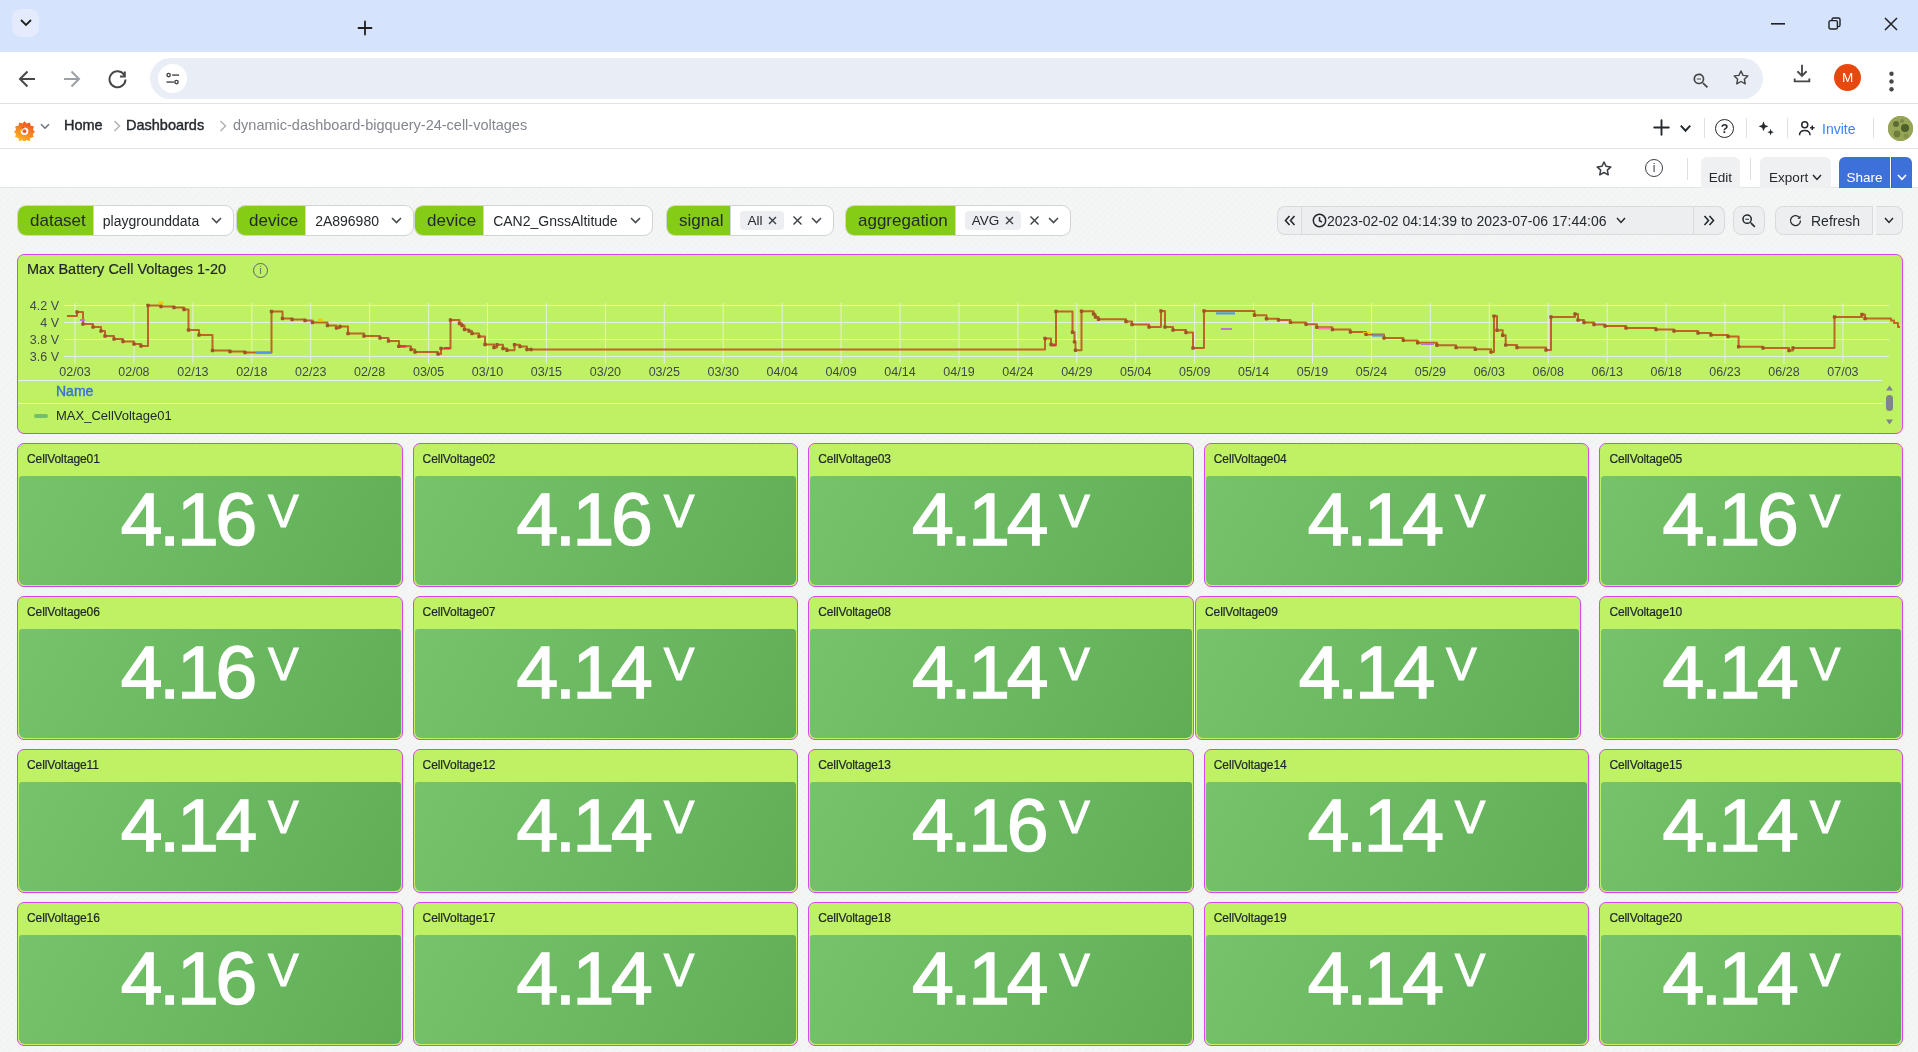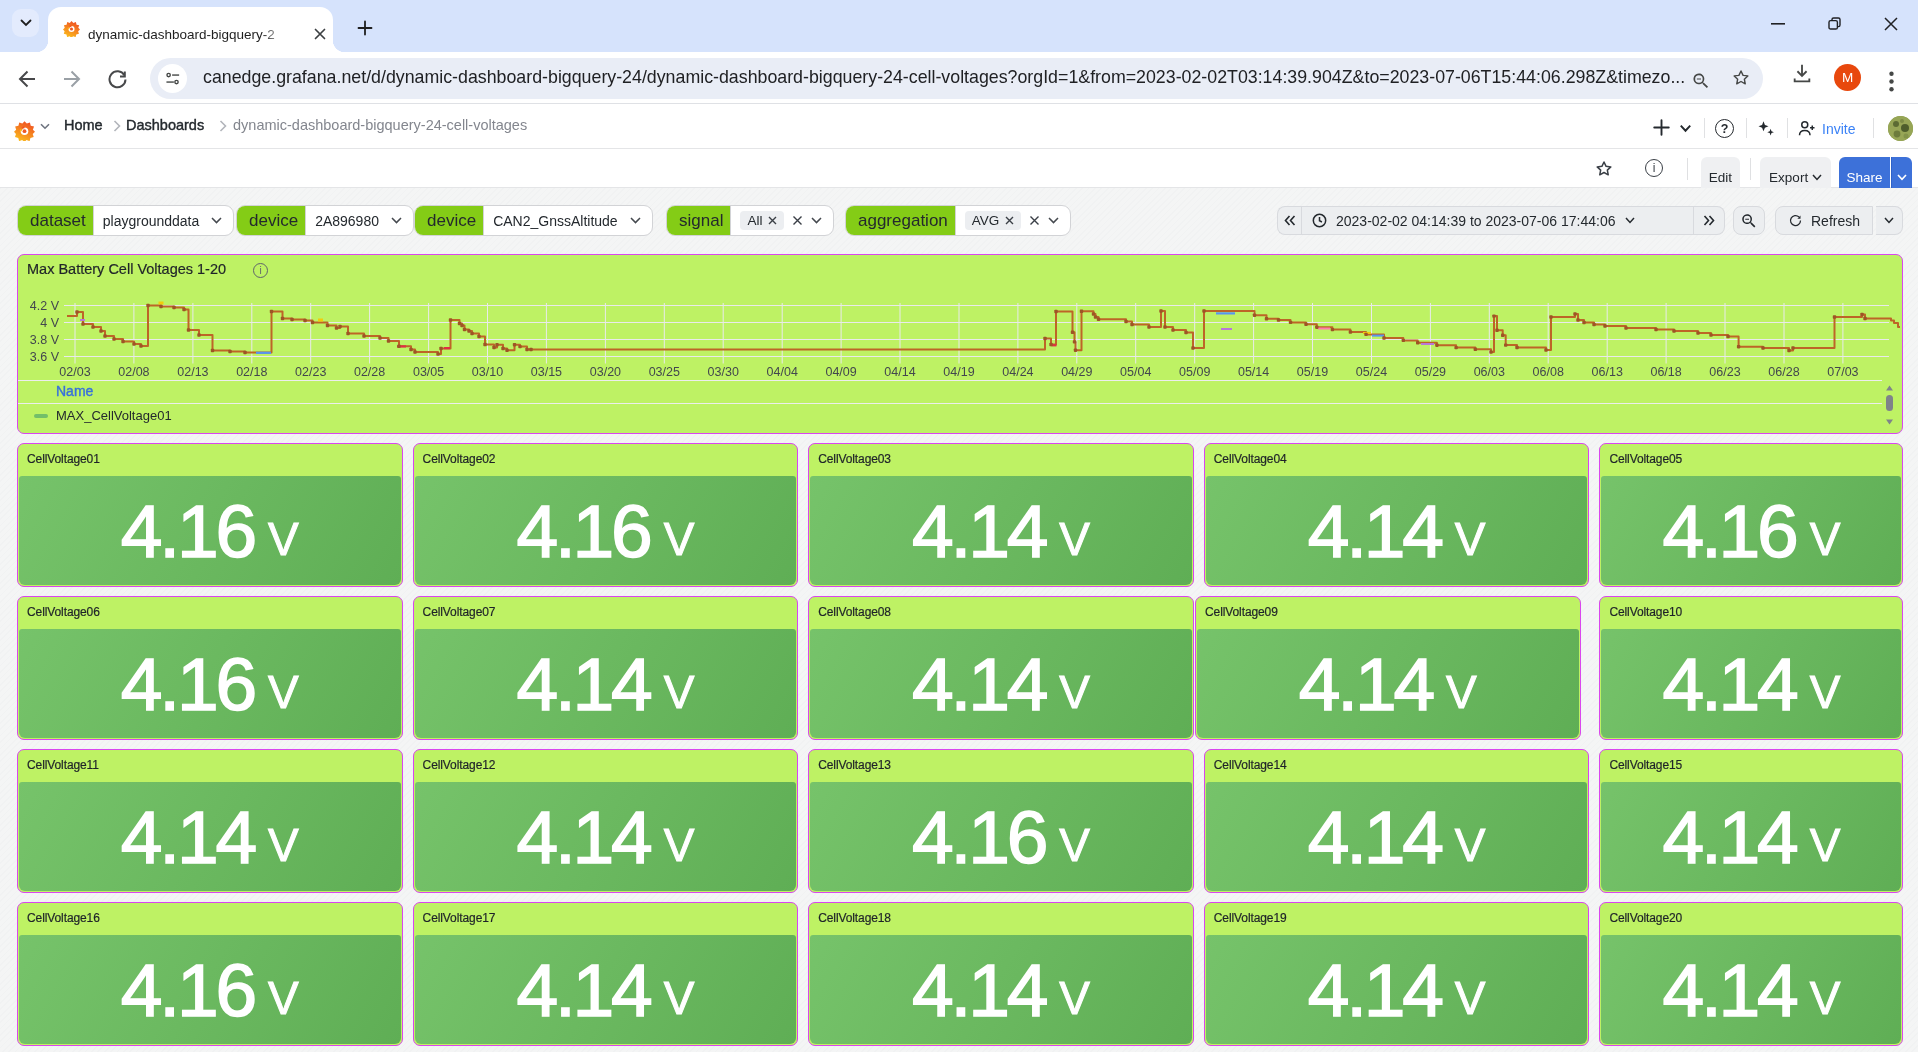--- a/index.html
+++ b/index.html
@@ -20,57 +20,39 @@
 #gsub{position:absolute;left:0;top:150px;width:1918px;height:38px;background:#fff;border-bottom:1px solid #e4e5e7}
 .crumb{font-size:14.5px;color:#24292e;-webkit-text-stroke:0.4px #24292e}
 #searchbox{position:absolute;left:1288px;top:114px;width:347px;height:28px;border:1px solid #d5d6d9;border-radius:8px;background:#fff;display:flex;align-items:center;color:#83868e;font-size:14px}
 .navsep{position:absolute;top:118px;width:1px;height:20px;background:#e0e1e3}
 .btn{position:absolute;top:157px;height:40px;border-radius:6px;background:#eff0f2;color:#24292e;font-size:13.5px;display:flex;align-items:center;justify-content:center}
 .subsep{position:absolute;top:158px;width:1px;height:22px;background:#dfe0e2}
 
 #dash{position:absolute;left:0;top:188px;width:1918px;height:864px;background:#f4f5f5;background-image:repeating-linear-gradient(135deg,rgba(130,138,153,0.028) 0 1.2px,transparent 1.2px 4.5px)}
 .card{position:absolute;background:#bef264;border:1px solid #d946ef;border-radius:7px}
 .ptitle{position:absolute;left:9px;top:8px;font-size:12px;color:#1f2329;letter-spacing:-0.1px;-webkit-text-stroke:0.2px #1f2329}
-.stat{position:absolute;left:1px;right:1px;top:32px;bottom:1px;border-radius:3px 3px 6px 6px;background:linear-gradient(120deg,#76c36a,#5fae55);display:flex;align-items:center;justify-content:center;color:#fff;padding-top:0}
+.stat{position:absolute;left:1px;right:1px;top:32px;bottom:1px;border-radius:3px 3px 6px 6px;background:linear-gradient(120deg,#76c36a,#5fae55);display:flex;justify-content:center;color:#fff;padding-top:0}
 .num{font-size:75px;letter-spacing:-3.2px;-webkit-text-stroke:1.5px #fff}
 .unit{font-size:46px;margin-left:14px;-webkit-text-stroke:1px #fff;transform:translateY(8px)}
 .pill{position:absolute;top:205px;height:31px;background:#fff;border:1px solid #d2d3d6;border-radius:9px;display:flex;align-items:stretch;font-size:14px;color:#24292e;overflow:hidden}
 .plabel{background:#84cc16;border-right:1px solid #d2d3d6;display:flex;align-items:center;padding:0 7px 0 12px;font-size:17px}
 .pval{display:flex;align-items:center;padding:0 11px 0 9px;gap:8px}
 .chip{background:#eceef1;border-radius:4px;padding:2px 7px;display:flex;align-items:center;gap:6px;font-size:13.5px}
 .tbtn{position:absolute;top:206px;height:29px;background:#eceef0;border:1px solid #d8dade;display:flex;align-items:center;justify-content:center;color:#24292e;font-size:14px}
 svg.ic{display:block}
 </style></head>
 <body>
 <div id="page">
 
 <div id="tabstrip">
  <div class="circbtn" style="left:12px;top:9px;width:27px;height:28px;border-radius:9px;background:#e3ebfd">
   <svg class="ic" width="12" height="8" viewBox="0 0 12 8">
           <path d="M1.5 1.5 6 6 10.5 1.5" stroke="#1f1f1f" stroke-width="1.8" fill="none" stroke-linecap="round"></path>
         </svg>
  </div>
- <div class="tab">
-  <svg class="ic" style="position:absolute;left:15px;top:13px" width="17" height="17" viewBox="0 0 64 64">
-    <defs>
-            <linearGradient id="gf" x1="0.25" y1="1" x2="0.7" y2="0">
-              <stop offset="0" stop-color="#fcc21c"></stop>
-              <stop offset="1" stop-color="#ef4d23"></stop>
-            </linearGradient>
-          </defs>
-    <path fill="url(#gf)" d="M32 4l7 7 9.5-3.5 2.5 10 10 2.5L57.5 29.5 64 36l-7 6.5 3 9.5-10 2.5-2.5 10-9.5-3.5-6.5 7-6.5-7-9.5 3.5-2.5-10-10-2.5 3-9.5L0 36l6.5-6.5-3-9.5 10-2.5 2.5-10L25.5 11z"></path>
-    <circle cx="32" cy="34" r="11.5" fill="#fff"></circle>
-    <circle cx="32" cy="34" r="5.8" fill="#ee5a24"></circle>
-    <path d="M32 22.5 A11.5 11.5 0 0 0 20.5 34" stroke="url(#gf)" stroke-width="6" fill="none"></path>
-  </svg>
-  <div class="tabtitle">dynamic-dashboard-bigquery-2</div>
-  <svg class="ic" style="position:absolute;left:265px;top:20px" width="14" height="14" viewBox="0 0 14 14">
-          <path d="M2.5 2.5 11.5 11.5 M11.5 2.5 2.5 11.5" stroke="#3c4043" stroke-width="1.7" stroke-linecap="round"></path>
-        </svg>
- </div>
  <svg class="ic" style="position:absolute;left:357px;top:20px" width="16" height="16" viewBox="0 0 16 16">
         <path d="M8 1.5V14.5 M1.5 8H14.5" stroke="#1f1f1f" stroke-width="1.8" stroke-linecap="round"></path>
       </svg>
 
  <svg class="ic" style="position:absolute;left:1771px;top:23px" width="14" height="2" viewBox="0 0 14 2">
         <rect width="14" height="1.6" fill="#202124"></rect>
       </svg>
  <svg class="ic" style="position:absolute;left:1828px;top:17px" width="13" height="13" viewBox="0 0 13 13">
         <rect x="1" y="3.6" width="8.4" height="8.4" rx="1.6" stroke="#202124" stroke-width="1.4" fill="none"></rect>
         <path d="M4 3.4 V2.6 a1.6 1.6 0 0 1 1.6 -1.6 H10.4 a1.6 1.6 0 0 1 1.6 1.6 V8 a1.6 1.6 0 0 1 -1.6 1.6 H9.7" stroke="#202124" stroke-width="1.4" fill="none"></path>
@@ -92,21 +74,20 @@
         <path d="M16.8 1.6 V6.4 H12" stroke="#47484a" stroke-width="2" fill="none"></path>
       </svg>
  <div id="omni">
   <div style="position:absolute;left:8px;top:6px;width:29px;height:29px;border-radius:50%;background:#fff"></div>
   <svg class="ic" style="position:absolute;left:16px;top:14px" width="14" height="14" viewBox="0 0 16 16">
     <circle cx="3" cy="3.5" r="1.9" fill="none" stroke="#454746" stroke-width="1.6"></circle>
           <line x1="7" y1="3.5" x2="15" y2="3.5" stroke="#454746" stroke-width="1.6"></line>
     <circle cx="12" cy="11.5" r="1.9" fill="none" stroke="#454746" stroke-width="1.6"></circle>
           <line x1="0.5" y1="11.5" x2="9" y2="11.5" stroke="#454746" stroke-width="1.6"></line>
   </svg>
-  <div id="urltext">canedge.grafana.net/d/dynamic-dashboard-bigquery-24/dynamic-dashboard-bigquery-24-cell-voltages?orgId=1&amp;from=2023-02-02T03:14:39.904Z&amp;to=2023-07-06T15:44:06.298Z&amp;timezo...</div>
   <svg class="ic" style="position:absolute;left:1541px;top:13px" width="20" height="20" viewBox="0 0 24 24">
           <path d="M15.5 14h-.8l-.3-.3a6.5 6.5 0 1 0-.7.7l.3.3v.8l5 5 1.5-1.5zm-6 0A4.5 4.5 0 1 1 14 9.5 4.5 4.5 0 0 1 9.5 14z M7 9h5v1.2H7z" fill="#454746"></path>
         </svg>
   <svg class="ic" style="position:absolute;left:1581px;top:10px" width="20" height="20" viewBox="0 0 24 24">
           <path d="M12 3.6l2.5 5.2 5.7.7-4.2 3.9 1.1 5.6L12 16.2 6.9 19l1.1-5.6L3.8 9.5l5.7-.7z" fill="none" stroke="#454746" stroke-width="1.7" stroke-linejoin="round"></path>
         </svg>
  </div>
  <svg class="ic" style="position:absolute;left:1791px;top:11px" width="22" height="22" viewBox="0 0 24 24">
         <path d="M12 2v12 M7 9l5 5 5-5" stroke="#454746" stroke-width="2" fill="none"></path>
         <path d="M4 17v3h16v-3" stroke="#454746" stroke-width="2" fill="none"></path>
@@ -246,21 +227,21 @@
 <div class="tbtn" style="left:1277px;width:24px;border-radius:8px 0 0 8px;border-right:none">
       <svg class="ic" width="12" height="11" viewBox="0 0 12 11">
         <path d="M5.5 1 1.5 5.5 5.5 10 M10.5 1 6.5 5.5 10.5 10" stroke="#24292e" stroke-width="1.6" fill="none"></path>
       </svg>
     </div>
 <div class="tbtn" style="left:1301px;width:393px;justify-content:flex-start;padding-left:10px;box-sizing:border-box">
  <svg class="ic" width="15" height="15" viewBox="0 0 16 16">
         <circle cx="8" cy="8" r="6.6" fill="none" stroke="#24292e" stroke-width="1.6"></circle>
         <path d="M8 4.2V8.3L10.6 9.6" stroke="#24292e" stroke-width="1.6" fill="none"></path>
       </svg>
- <span style="margin-left:9px">2023-02-02 04:14:39 to 2023-07-06 17:44:06</span>
+ <span style="">2023-02-02 04:14:39 to 2023-07-06 17:44:06</span>
  <svg class="ic" style="margin-left:10px" width="10" height="7" viewBox="0 0 10 7">
         <path d="M1 1 5 5.4 9 1" stroke="#24292e" stroke-width="1.5" fill="none"></path>
       </svg>
 </div>
 <div class="tbtn" style="left:1694px;width:31px;border-left:none;border-radius:0 8px 8px 0">
       <svg class="ic" width="12" height="11" viewBox="0 0 12 11">
         <path d="M1.5 1 5.5 5.5 1.5 10 M6.5 1 10.5 5.5 6.5 10" stroke="#24292e" stroke-width="1.6" fill="none"></path>
       </svg>
     </div>
 <div class="tbtn" style="left:1733px;width:32px;border-radius:8px">

